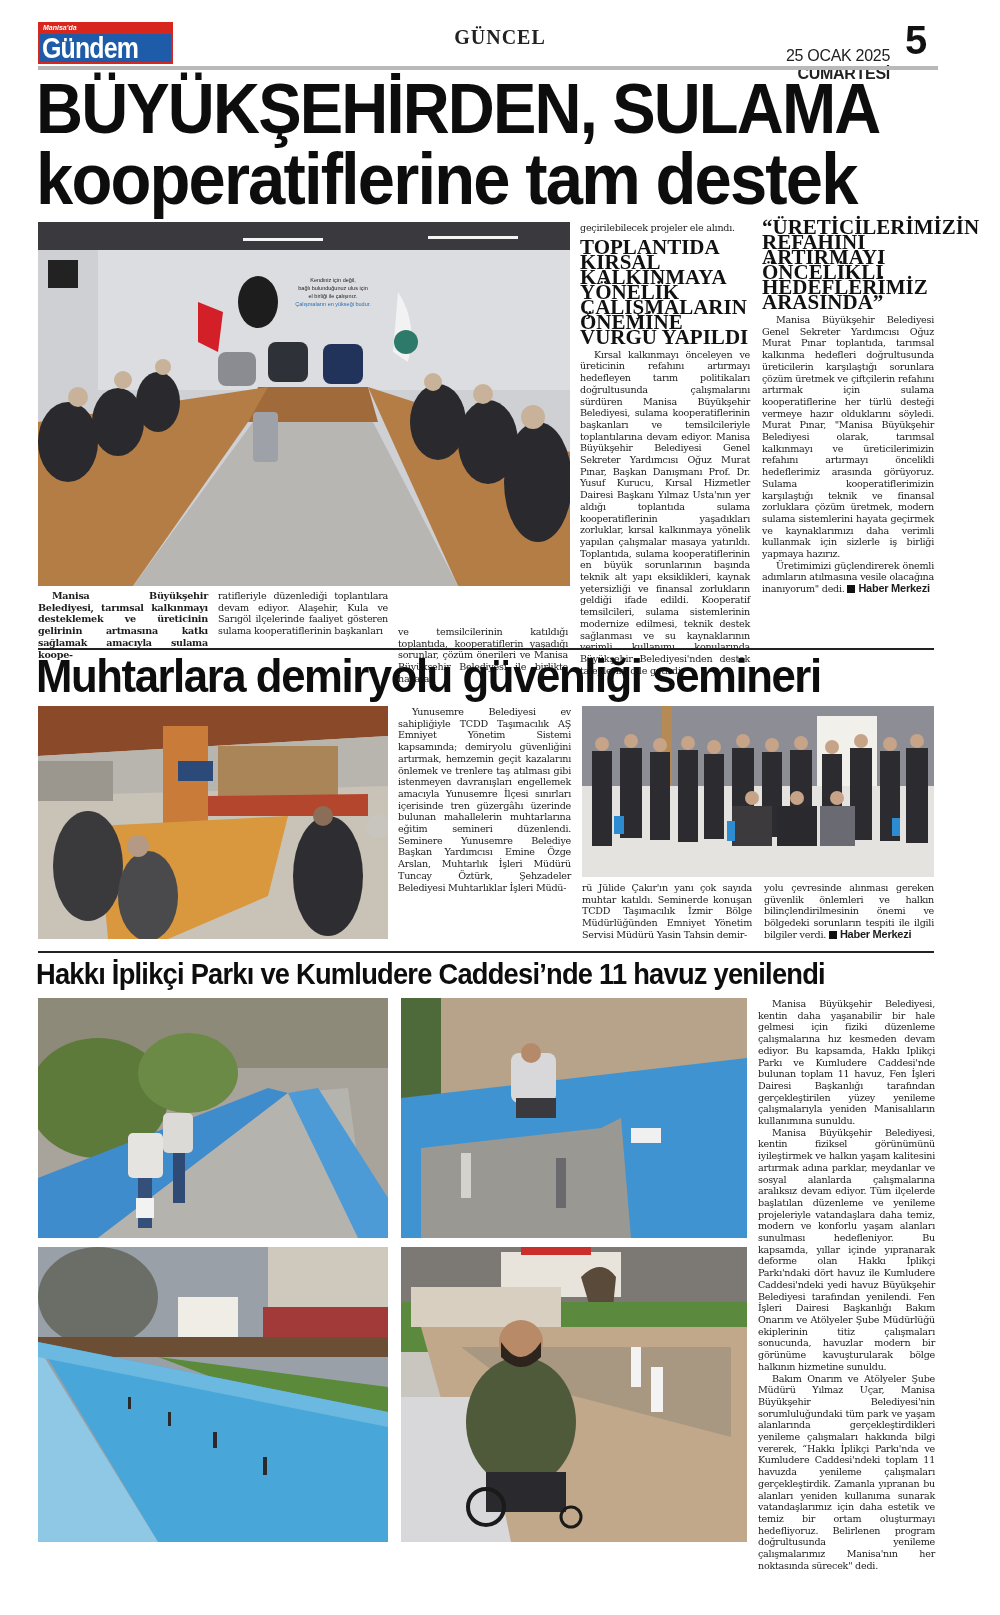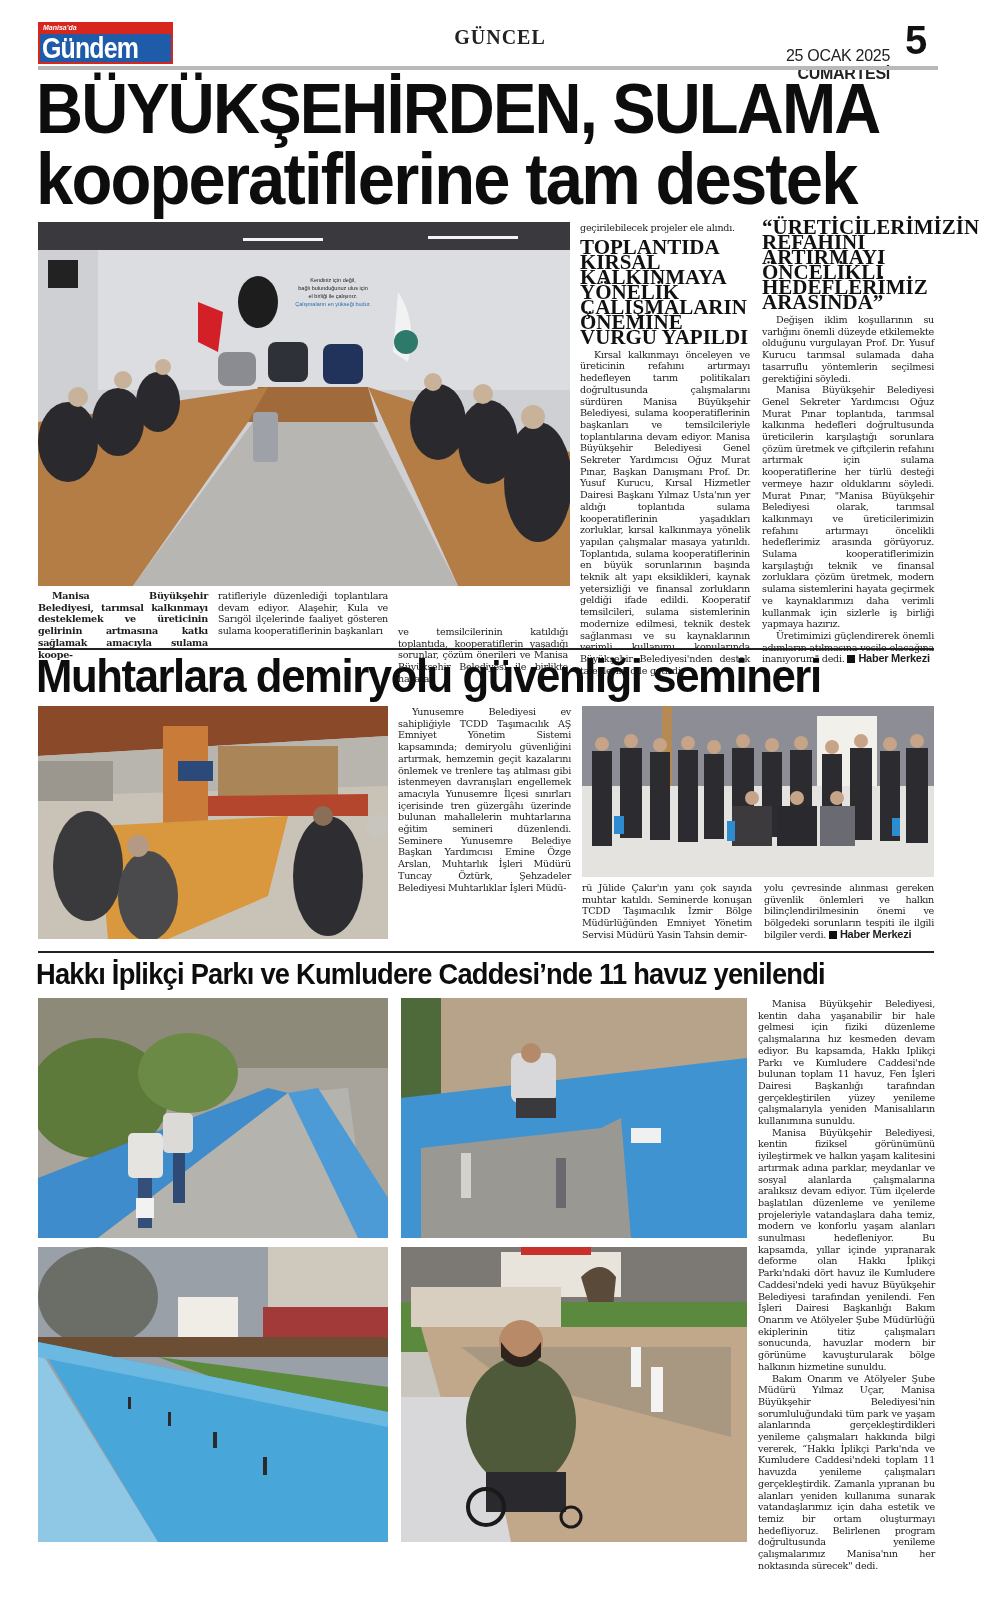--- a/index.html
+++ b/index.html
@@ -112,21 +112,20 @@
 </div>
 
 <div class="abs col" style="left:580px; top:222px; width:170px;">
   <p class="noind">geçirilebilecek projeler ele alındı.</p>
   <h3 class="subhead">TOPLANTIDA KIRSAL KALKINMAYA YÖNELİK ÇALIŞMALARIN ÖNEMİNE VURGU YAPILDI</h3>
   <p>Kırsal kalkınmayı önceleyen ve üreticinin refahını artırmayı hedefleyen tarım politikaları doğrultusunda çalışmalarını sürdüren Manisa Büyükşehir Belediyesi, sulama kooperatiflerinin başkanları ve temsilcileriyle toplantılarına devam ediyor. Manisa Büyükşehir Belediyesi Genel Sekreter Yardımcısı Oğuz Murat Pınar, Başkan Danışmanı Prof. Dr. Yusuf Kurucu, Kırsal Hizmetler Dairesi Başkanı Yılmaz Usta'nın yer aldığı toplantıda sulama kooperatiflerinin yaşadıkları zorluklar, kırsal kalkınmaya yönelik yapılan çalışmalar masaya yatırıldı. Toplantıda, sulama kooperatiflerinin en büyük sorunlarının başında teknik alt yapı eksiklikleri, kaynak yetersizliği ve finansal zorlukların geldiği ifade edildi. Kooperatif temsilcileri, sulama sistemlerinin modernize edilmesi, teknik destek sağlanması ve su kaynaklarının verimli kullanımı konularında Büyükşehir Belediyesi'nden destek taleplerini dile getirdi.</p>
 </div>
 
 <div class="abs col" style="left:762px; top:220px; width:172px;">
   <h3 class="subhead" style="margin-top:0;">“ÜRETİCİLERİMİZİN REFAHINI ARTIRMAYI ÖNCELİKLİ HEDEFLERİMİZ ARASINDA”</h3>
-  <p>Değişen iklim koşullarının su varlığını önemli düzeyde etkilemekte olduğunu vurgulayan Prof. Dr. Yusuf Kurucu tarımsal sulamada daha tasarruflu yöntemlerin seçilmesi gerektiğini söyledi.</p>
   <p>Manisa Büyükşehir Belediyesi Genel Sekreter Yardımcısı Oğuz Murat Pınar toplantıda, tarımsal kalkınma hedefleri doğrultusunda üreticilerin karşılaştığı sorunlara çözüm üretmek ve çiftçilerin refahını artırmak için sulama kooperatiflerine her türlü desteği vermeye hazır olduklarını söyledi. Murat Pınar, "Manisa Büyükşehir Belediyesi olarak, tarımsal kalkınmayı ve üreticilerimizin refahını artırmayı öncelikli hedeflerimiz arasında görüyoruz. Sulama kooperatiflerimizin karşılaştığı teknik ve finansal zorluklara çözüm üretmek, modern sulama sistemlerini hayata geçirmek ve kaynaklarımızı daha verimli kullanmak için sizlerle iş birliği yapmaya hazırız.</p>
   <p><span>Üretimimizi güçlendirerek önemli adımların atılmasına vesile olacağına inanıyorum" dedi.</span> <span class="sig"><span class="sq"></span><span>Haber Merkezi</span></span></p>
 </div>
 
 <div class="abs divider" style="left:38px; top:648px; width:896px;"></div>
 
 <h2 class="abs hl2">Muhtarlara demiryolu güvenliği semineri</h2>
 
 <div class="abs photo" style="left:38px; top:706px; width:350px; height:233px;">
   <svg viewBox="0 0 350 233" preserveAspectRatio="none">

